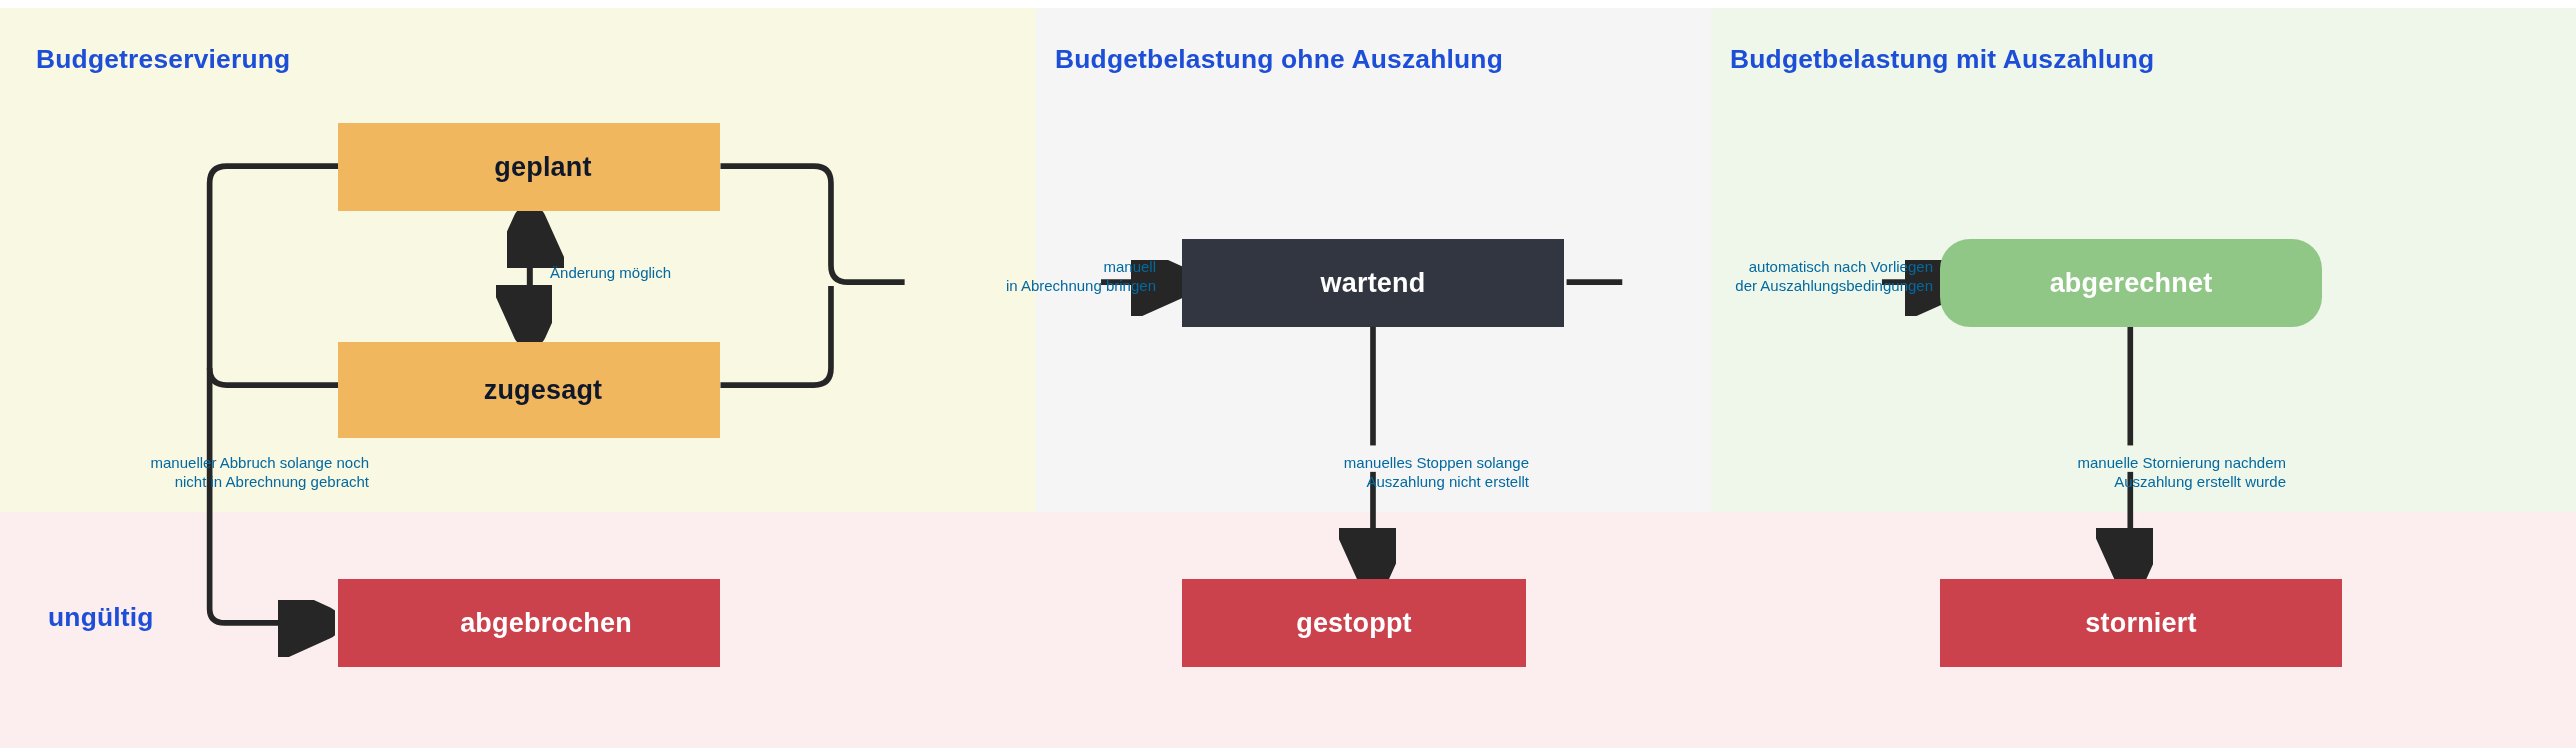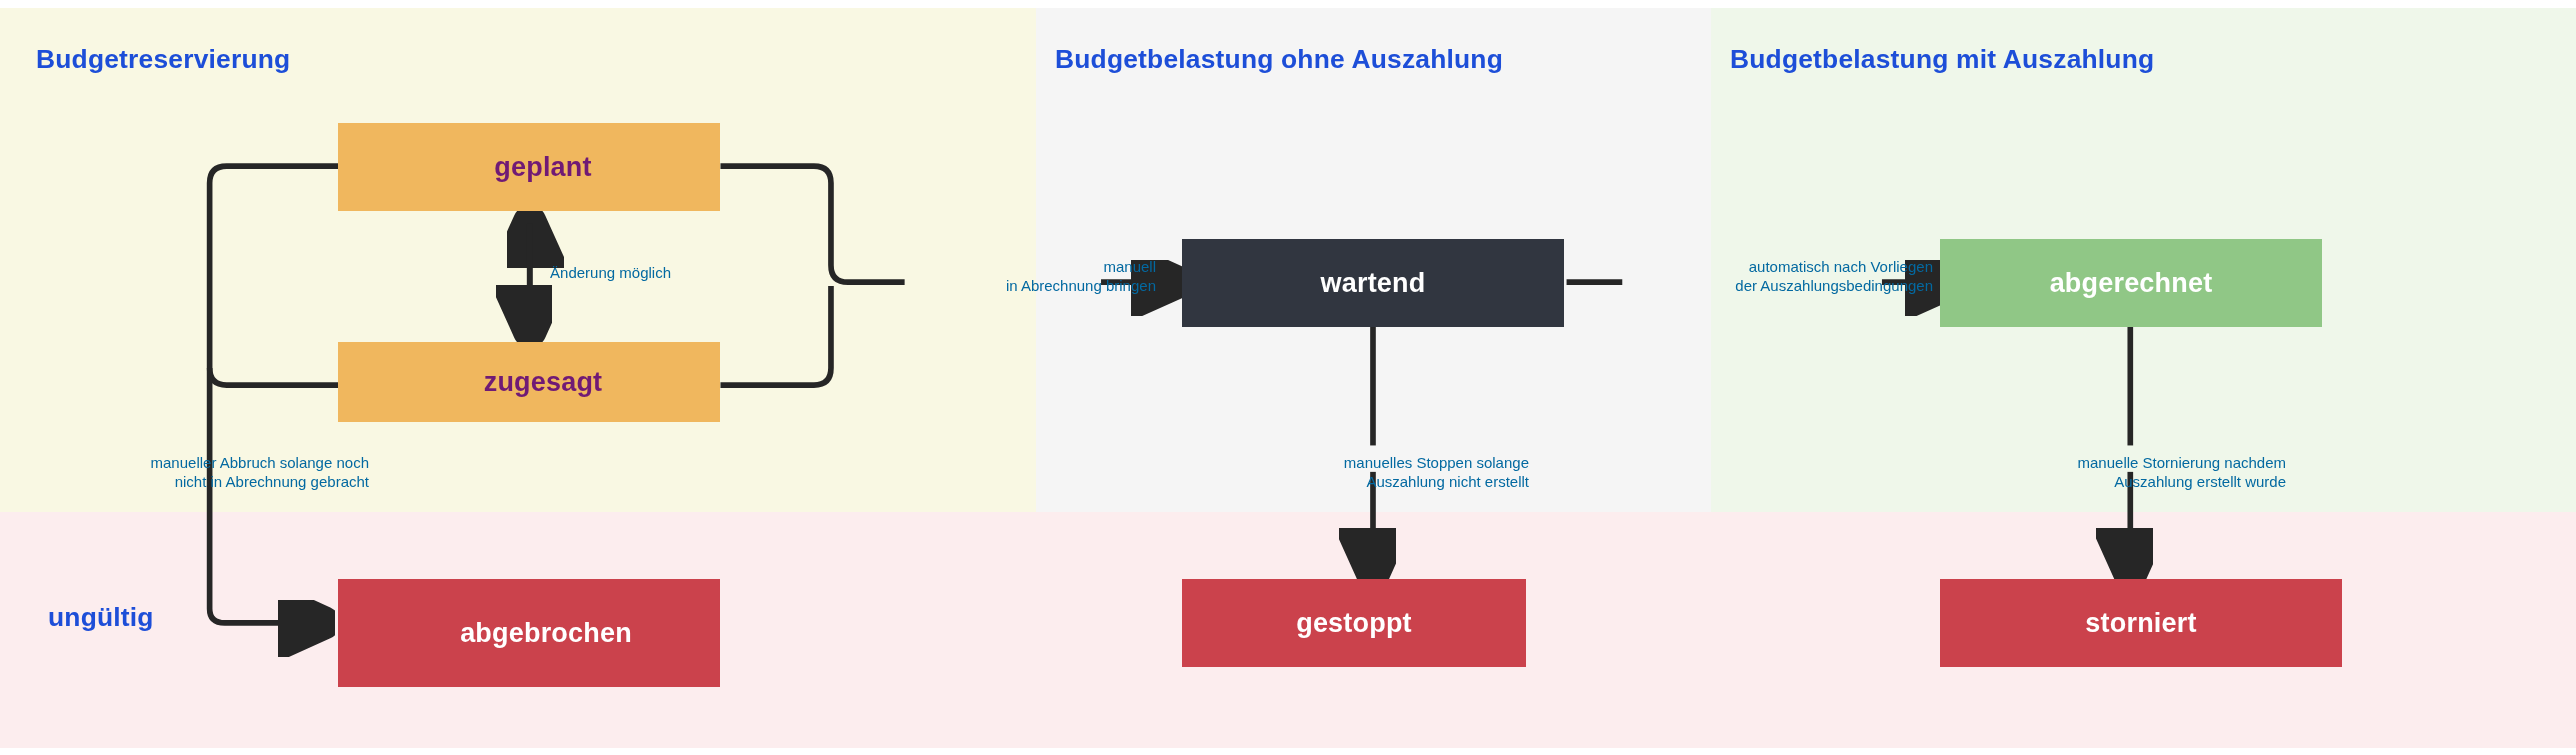--- a/index.html
+++ b/index.html
@@ -34,21 +34,21 @@
     display: flex;
     align-items: center;
     justify-content: center;
     font-family: "Liberation Sans", sans-serif;
     font-weight: bold;
     font-size: 27px;
     letter-spacing: 0.2px;
     box-sizing: border-box;
   }
   .node.dark  { color: #ffffff; }
-  .node.light { color: #701a75; padding-left: 28px; }
+  .node.light { color: #0f172a; padding-left: 28px; }
   .edge-label {
     position: absolute;
     font-family: "Liberation Sans", sans-serif;
     font-weight: normal;
     font-size: 15px;
     line-height: 1.28;
     color: #0369a1;
     text-align: right;
     white-space: pre-line;
     pointer-events: none;
@@ -121,27 +121,27 @@
     </g>
 
     <g>
       <line x1="2256" y1="346" x2="2256" y2="472"></line>
       <line x1="2256" y1="500" x2="2256" y2="605" marker-end="url(#arrowEnd)"></line>
     </g>
   </svg>
 
   <div class="node light" style="left:338px; top:123px; width:382px; height:88px; background:#F0B75E;">geplant</div>
 
-  <div class="node light" style="left:338px; top:342px; width:382px; height:80px; background:#F0B75E;">zugesagt</div>
+  <div class="node light" style="left:338px; top:342px; width:382px; height:96px; background:#F0B75E;">zugesagt</div>
 
   <div class="node dark" style="left:1182px; top:239px; width:382px; height:88px; background:#313640;">wartend</div>
 
-  <div class="node dark" style="left:1940px; top:239px; width:382px; height:88px; background:#90C786;">abgerechnet</div>
+  <div class="node dark" style="left:1940px; top:239px; width:382px; height:88px; background:#90C786;border-radius:30px;">abgerechnet</div>
 
-  <div class="node dark" style="left:338px; top:579px; width:382px; height:108px; background:#CB424C;padding-left:34px;">abgebrochen</div>
+  <div class="node dark" style="left:338px; top:579px; width:382px; height:88px; background:#CB424C;padding-left:34px;">abgebrochen</div>
 
   <div class="node dark" style="left:1182px; top:579px; width:344px; height:88px; background:#CB424C;">gestoppt</div>
 
   <div class="node dark" style="left:1940px; top:579px; width:402px; height:88px; background:#CB424C;">storniert</div>
 
   <div class="edge-label" style="left:388px; top:263px; width:283px;">Änderung möglich</div>
 
   <div class="edge-label" style="left:890px; top:257px; width:266px;">manuell
 in Abrechnung bringen</div>
 

